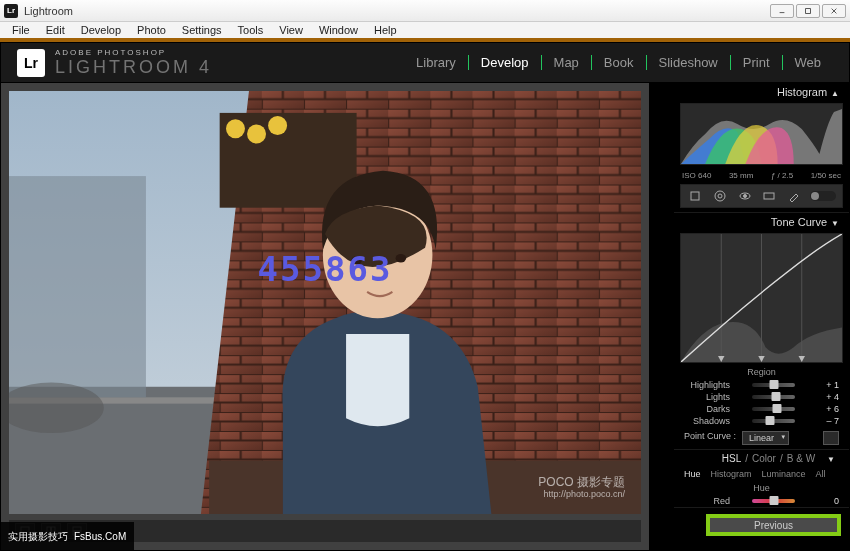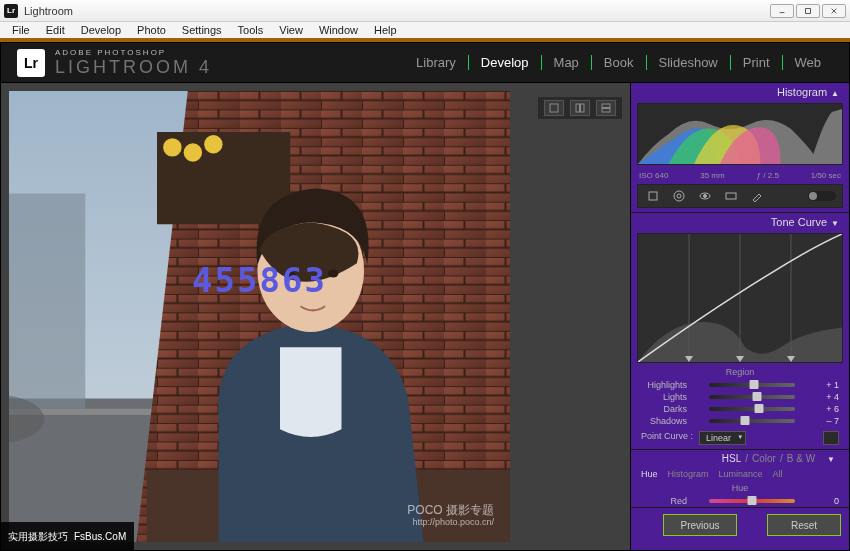--- a/index.html
+++ b/index.html
@@ -20,32 +20,32 @@
 .brand-badge { width: 28px; height: 28px; background: #fff; color: #000; font-weight: bold; font-size: 14px; display: flex; align-items: center; justify-content: center; border-radius: 3px; margin-right: 10px; }
 .brand-text .b1 { font-size: 8px; letter-spacing: 2px; color: #bbb; }
 .brand-text .b2 { font-size: 18px; letter-spacing: 3px; color: #737373; font-weight: 300; }
 .modules { margin-left: auto; display: flex; gap: 0; font-size: 13px; color: #999; }
 .modules .mod { padding: 0 12px; cursor: pointer; border-right: 1px solid #22c55e; }
 .modules .mod:last-child { border-right: none; }
 .modules .mod.active { color: #fff; }
 
 .workspace { flex: 1; display: flex; min-height: 0; }
 
-.canvas-pane { flex: 1; background: #404040; padding: 8px; display: flex; flex-direction: row; position: relative; gap: 28px; }
+.canvas-pane { flex: 1; background: #404040; padding: 8px; display: flex; flex-direction: column; position: relative; }
 .canvas-img { flex: 1; position: relative; overflow: hidden; }
 .canvas-img svg { width: 100%; height: 100%; display: block; }
 .watermark-num { position: absolute; top: 42%; left: 50%; transform: translate(-50%,-50%); font-size: 34px; font-weight: bold; color: #5a5ae0; font-family: monospace; letter-spacing: 2px; }
 .watermark-poco { position: absolute; right: 16px; bottom: 14px; color: rgba(255,255,255,0.6); font-size: 12px; text-align: right; line-height: 1.2; }
 .watermark-poco .p2 { font-size: 9px; }
 
 .canvas-toolbar { height: 22px; background: #2a2a2a; margin-top: 6px; display: flex; align-items: center; padding: 0 6px; gap: 6px; }
 .canvas-toolbar .ct-btn { width: 20px; height: 16px; border: 1px solid #555; background: #3a3a3a; cursor: pointer; display: flex; align-items: center; justify-content: center; }
 .canvas-toolbar .ct-btn svg { width: 10px; height: 10px; stroke: #888; fill: none; }
 
-.rpanel { width: 219px; background: #4c1d95; border-left: 1px solid #000; display: flex; flex-direction: column; overflow: hidden; font-size: 10px; color: #bbb; }
+.rpanel { width: 200px; background: #000000; border-left: 1px solid #000; display: flex; flex-direction: column; overflow: hidden; font-size: 10px; color: #bbb; padding-left: 24px; }
 
 .panel-section { border-bottom: 1px solid #1a1a1a; }
 .panel-header { text-align: right; padding: 3px 10px; font-size: 11px; color: #ddd; cursor: pointer; }
 .panel-header .tri { margin-left: 4px; font-size: 8px; }
 
 .histogram { height: 62px; margin: 2px 6px 4px 6px; background: #2a2a2a; position: relative; border: 1px solid #222; }
 .histograminfo { display: flex; justify-content: space-between; padding: 2px 8px 4px 8px; font-size: 8px; color: #999; }
 
 .tool-strip { height: 24px; margin: 0 6px 4px 6px; background: #2e2e2e; border: 1px solid #222; display: flex; align-items: center; padding: 0 6px; gap: 8px; }
 .tool-strip .tool { width: 18px; height: 16px; display: flex; align-items: center; justify-content: center; cursor: pointer; }
@@ -70,21 +70,21 @@
 .hsl-header { text-align: right; padding: 3px 10px; font-size: 10px; }
 .hsl-header span { color: #888; padding: 0 4px; cursor: pointer; }
 .hsl-header span.on { color: #ddd; }
 .hsl-header .tri { margin-left: 4px; font-size: 8px; color: #ddd; }
 
 .hsl-tabs { display: flex; padding: 2px 10px; gap: 10px; font-size: 9px; color: #888; }
 .hsl-tabs span { cursor: pointer; }
 .hsl-tabs span.on { color: #ddd; }
 
 .prev-reset { display: flex; gap: 6px; padding: 6px 8px; }
-.prev-reset .btn { flex: 1; height: 22px; background: #4a4a4a; border: 1px solid #84cc16; color: #ccc; font-size: 10px; display: flex; align-items: center; justify-content: center; cursor: pointer; margin-left: 24px; }
+.prev-reset .btn { flex: 1; height: 22px; background: #4a4a4a; border: 4px solid #84cc16; color: #ccc; font-size: 10px; display: flex; align-items: center; justify-content: center; cursor: pointer; margin-left: 24px; }
 
 .footer-wm { position: absolute; left: 0; bottom: 0; height: 29px; background: rgba(0,0,0,0.85); color: #fff; font-size: 10px; padding: 3px 8px; display: flex; align-items: center; gap: 6px; }
 </style>
 </head>
 <body>
 
 <div class="titlebar">
   <div class="tb-icon">Lr</div>
   <span>Lightroom</span>
   <div class="tb-btns">
@@ -326,21 +326,20 @@
               <div class="sl-track" style="background:linear-gradient(to right,#d04a9a,#d63838,#d68a38)">
                 <div class="sl-thumb" style="left:50%"></div>
               </div>
               <span class="sl-val">0</span>
             </div>
           </div>
       </div>
 
       <div class="prev-reset">
         <div class="btn">Previous</div>
-        <div class="btn">Reset</div>
       </div>
 
     </div>
   </div>
 </div>
 
 <div class="footer-wm">
   <span>实用摄影技巧</span>
   <span>FsBus.CoM</span>
 </div>

